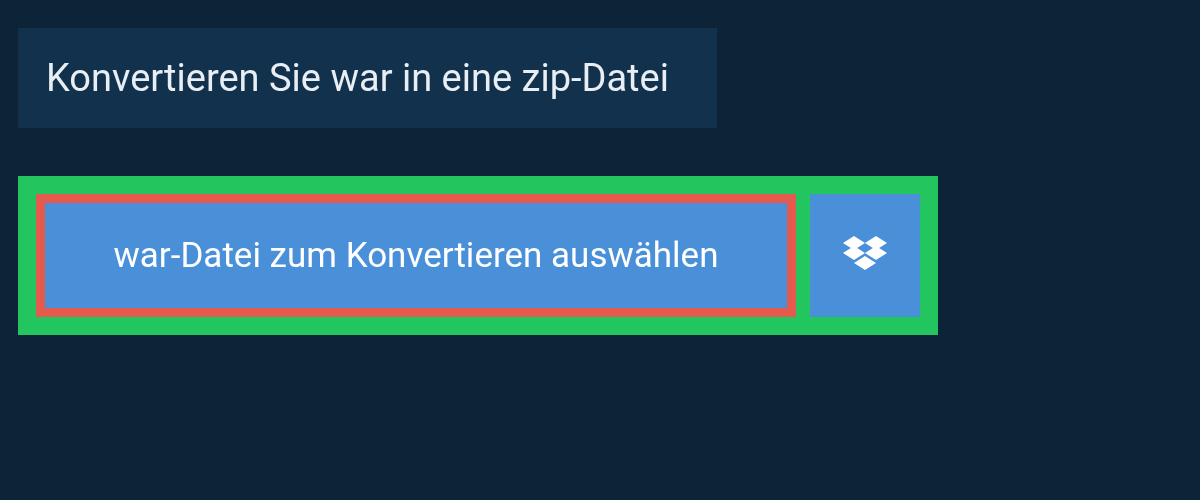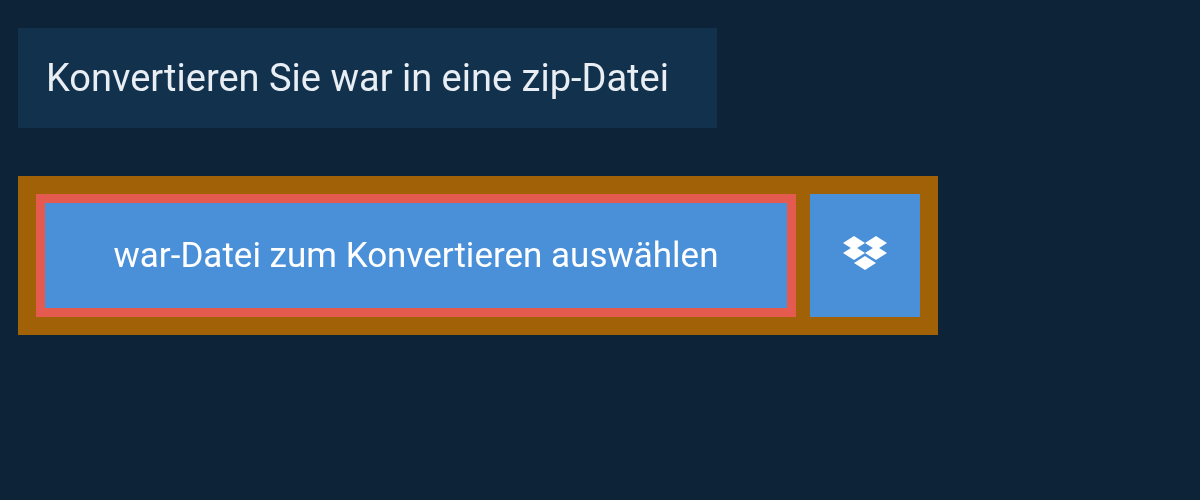--- a/index.html
+++ b/index.html
@@ -24,21 +24,21 @@
       padding: 28px 48px 28px 28px;
       margin-left: 18px;
       margin-top: 28px;
     }
     .title-text {
       color: #e8eef3;
       font-size: 38px;
       font-weight: 400;
     }
     .upload-panel {
-      background: #a16207;
+      background: #22c55e;
       margin: 48px 0 0 18px;
       padding: 18px;
       display: flex;
       gap: 14px;
       width: 920px;
     }
     .select-button {
       flex: 1;
       background: #4a90d9;
       border: 9px solid #e55a4f;

